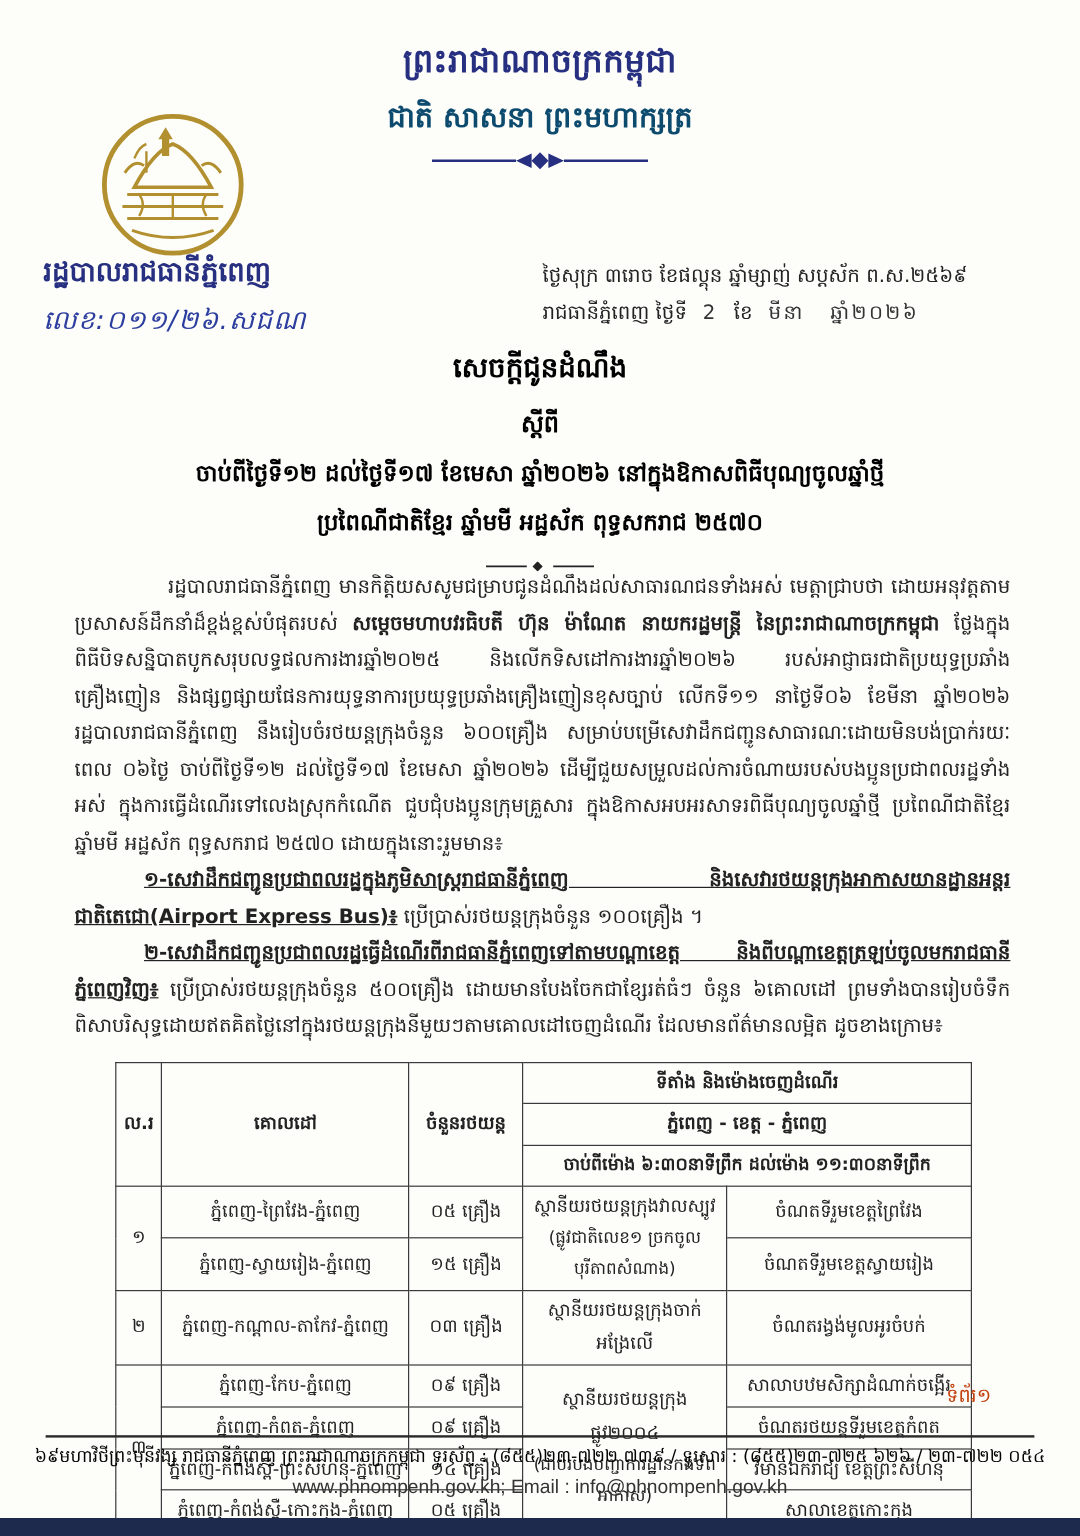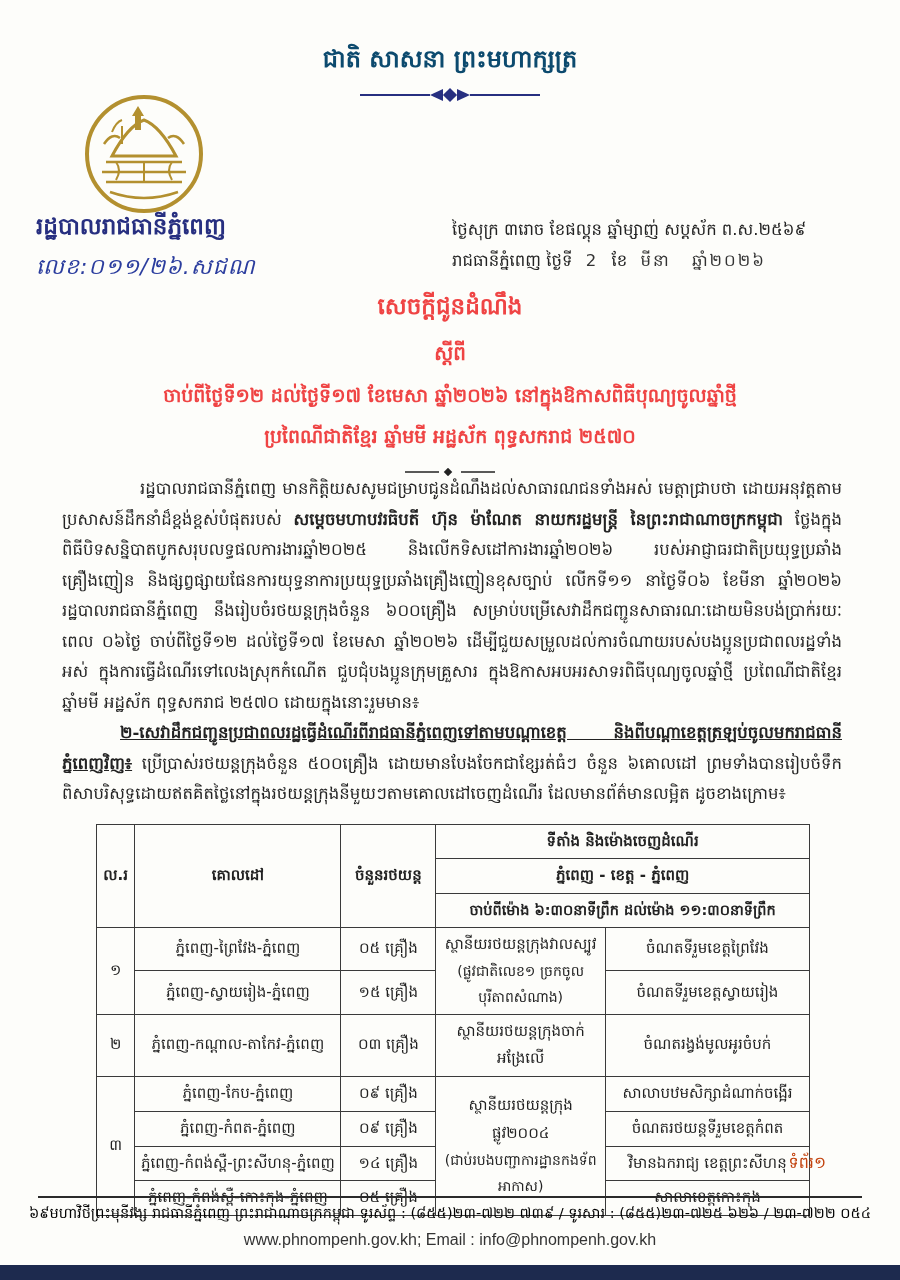--- a/index.html
+++ b/index.html
@@ -14,21 +14,21 @@
   .kingdom-line1{font-size:27px;font-weight:bold;color:#272f80;letter-spacing:.5px;}
   .kingdom-line2{font-size:24px;font-weight:bold;color:#0c4a6e;margin-top:10px;}
   .ornament{margin-top:8px;}
   .seal{position:absolute;left:82px;top:92px;}
   .authority-block{position:absolute;left:36px;top:212px;width:330px;}
   .authority-name{font-size:23px;font-weight:bold;color:#272f80;}
   .ref-no{font-size:22px;color:#2b3d9e;margin-top:8px;font-style:italic;letter-spacing:1px;}
   .date-block{position:absolute;left:452px;top:214px;width:412px;font-size:16.5px;line-height:1.9;color:#222;}
   .date-line2 .hand{color:#333;letter-spacing:2px;padding:0 8px;}
   
-  .title-block{position:absolute;top:292px;left:55px;right:55px;text-align:center;color:#ef4444;}
+  .title-block{position:absolute;top:292px;left:55px;right:55px;text-align:center;color:#000000;}
   .title-main{font-size:23px;font-weight:bold;}
   .title-sub{font-size:20px;font-weight:bold;margin-top:15px;}
   .title-subject{font-size:19px;font-weight:bold;line-height:1.65;margin-top:10px;}
   .small-divider{margin-top:8px;}
   
   .body-block{position:absolute;top:474px;left:62px;right:58px;font-size:16.5px;line-height:1.85;text-align:justify;color:#222;}
   .para{text-indent:78px;margin:0;}
   .item{text-indent:58px;margin:0;}
   .u{text-decoration:underline;font-weight:bold;}
   .b{font-weight:bold;}
@@ -47,20 +47,21 @@
   .footer-address{font-size:14.5px;color:#000000;}
   .footer-web{font-size:16px;color:#333;margin-top:6px;font-family:"Liberation Sans",sans-serif;}
   .bottom-strip{position:absolute;left:0;right:0;bottom:0;height:15px;background:#1d2a4e;}
 </style>
 </head>
 <body>
 
 <div class="page">
 
   <div class="kingdom-block">
+    <div class="kingdom-line1">ព្រះរាជាណាចក្រកម្ពុជា</div>
     <div class="kingdom-line2">ជាតិ សាសនា ព្រះមហាក្សត្រ</div>
     <div class="ornament">
       <svg width="190" height="16" viewBox="0 0 190 16">
         <line x1="5" y1="8" x2="75" y2="8" stroke="#272f80" stroke-width="2"></line>
         <line x1="115" y1="8" x2="185" y2="8" stroke="#272f80" stroke-width="2"></line>
         <path d="M75 8 L88 2 L88 14 Z" fill="#272f80"></path>
         <path d="M115 8 L102 2 L102 14 Z" fill="#272f80"></path>
         <rect x="90" y="3" width="10" height="10" transform="rotate(45 95 8)" fill="#272f80"></rect>
       </svg>
     </div>
@@ -104,20 +105,21 @@
       <svg width="90" height="8" viewBox="0 0 90 8">
         <line x1="0" y1="4" x2="34" y2="4" stroke="#222" stroke-width="1.5"></line>
         <rect x="40" y="1" width="6" height="6" transform="rotate(45 43 4)" fill="#222"></rect>
         <line x1="56" y1="4" x2="90" y2="4" stroke="#222" stroke-width="1.5"></line>
       </svg>
     </div>
   </div>
 
   <div class="body-block">
     <p class="para"><span>រដ្ឋបាលរាជធានីភ្នំពេញ មានកិត្តិយសសូមជម្រាបជូនដំណឹងដល់សាធារណជនទាំងអស់ មេត្តាជ្រាបថា ដោយអនុវត្តតាមប្រសាសន៍ដឹកនាំដ៏ខ្ពង់ខ្ពស់បំផុតរបស់ </span><span class="b">សម្តេចមហាបវរធិបតី ហ៊ុន ម៉ាណែត នាយករដ្ឋមន្ត្រី នៃព្រះរាជាណាចក្រកម្ពុជា</span><span> ថ្លែងក្នុងពិធីបិទសន្និបាតបូកសរុបលទ្ធផលការងារឆ្នាំ២០២៥ និងលើកទិសដៅការងារឆ្នាំ២០២៦ របស់អាជ្ញាធរជាតិប្រយុទ្ធប្រឆាំងគ្រឿងញៀន និងផ្សព្វផ្សាយផែនការយុទ្ធនាការប្រយុទ្ធប្រឆាំងគ្រឿងញៀនខុសច្បាប់ លើកទី១១ នាថ្ងៃទី០៦ ខែមីនា ឆ្នាំ២០២៦ រដ្ឋបាលរាជធានីភ្នំពេញ នឹងរៀបចំរថយន្តក្រុងចំនួន ៦០០គ្រឿង សម្រាប់បម្រើសេវាដឹកជញ្ជូនសាធារណៈដោយមិនបង់ប្រាក់រយៈពេល ០៦ថ្ងៃ ចាប់ពីថ្ងៃទី១២ ដល់ថ្ងៃទី១៧ ខែមេសា ឆ្នាំ២០២៦ ដើម្បីជួយសម្រួលដល់ការចំណាយរបស់បងប្អូនប្រជាពលរដ្ឋទាំងអស់ ក្នុងការធ្វើដំណើរទៅលេងស្រុកកំណើត ជួបជុំបងប្អូនក្រុមគ្រួសារ ក្នុងឱកាសអបអរសាទរពិធីបុណ្យចូលឆ្នាំថ្មី ប្រពៃណីជាតិខ្មែរ ឆ្នាំមមី អដ្ឋស័ក ពុទ្ធសករាជ ២៥៧០ ដោយក្នុងនោះរួមមាន៖</span></p>
+    <p class="item"><span class="u">១-សេវាដឹកជញ្ជូនប្រជាពលរដ្ឋក្នុងភូមិសាស្ត្ររាជធានីភ្នំពេញ និងសេវារថយន្តក្រុងអាកាសយានដ្ឋានអន្តរជាតិតេជោ(Airport Express Bus)៖</span><span> ប្រើប្រាស់រថយន្តក្រុងចំនួន ១០០គ្រឿង ។</span></p>
     <p class="item"><span class="u">២-សេវាដឹកជញ្ជូនប្រជាពលរដ្ឋធ្វើដំណើរពីរាជធានីភ្នំពេញទៅតាមបណ្តាខេត្ត និងពីបណ្តាខេត្តត្រឡប់ចូលមករាជធានីភ្នំពេញវិញ៖</span><span> ប្រើប្រាស់រថយន្តក្រុងចំនួន ៥០០គ្រឿង ដោយមានបែងចែកជាខ្សែរត់ធំៗ ចំនួន ៦គោលដៅ ព្រមទាំងបានរៀបចំទឹកពិសាបរិសុទ្ធដោយឥតគិតថ្លៃនៅក្នុងរថយន្តក្រុងនីមួយៗតាមគោលដៅចេញដំណើរ ដែលមានព័ត៌មានលម្អិត ដូចខាងក្រោម៖</span></p>
 
     <table class="bus-table">
       <colgroup>
         <col class="col-no">
           <col class="col-dest">
           <col class="col-qty">
           <col class="col-sta">
           <col class="col-term">
       </colgroup>

